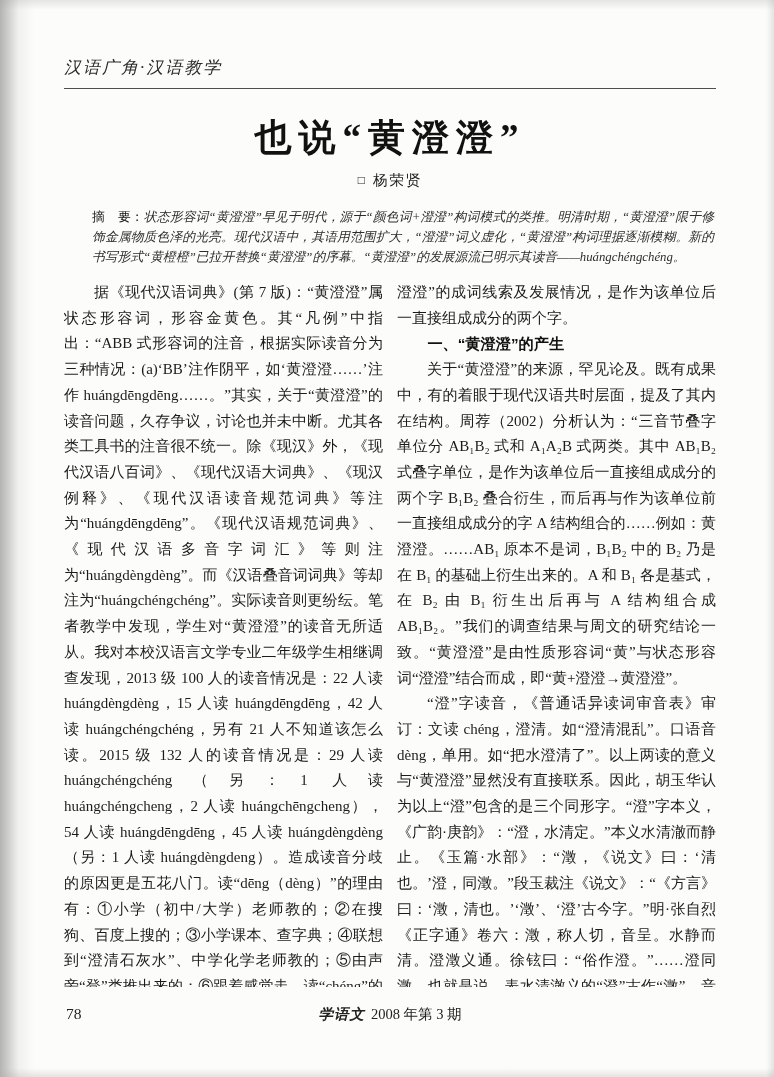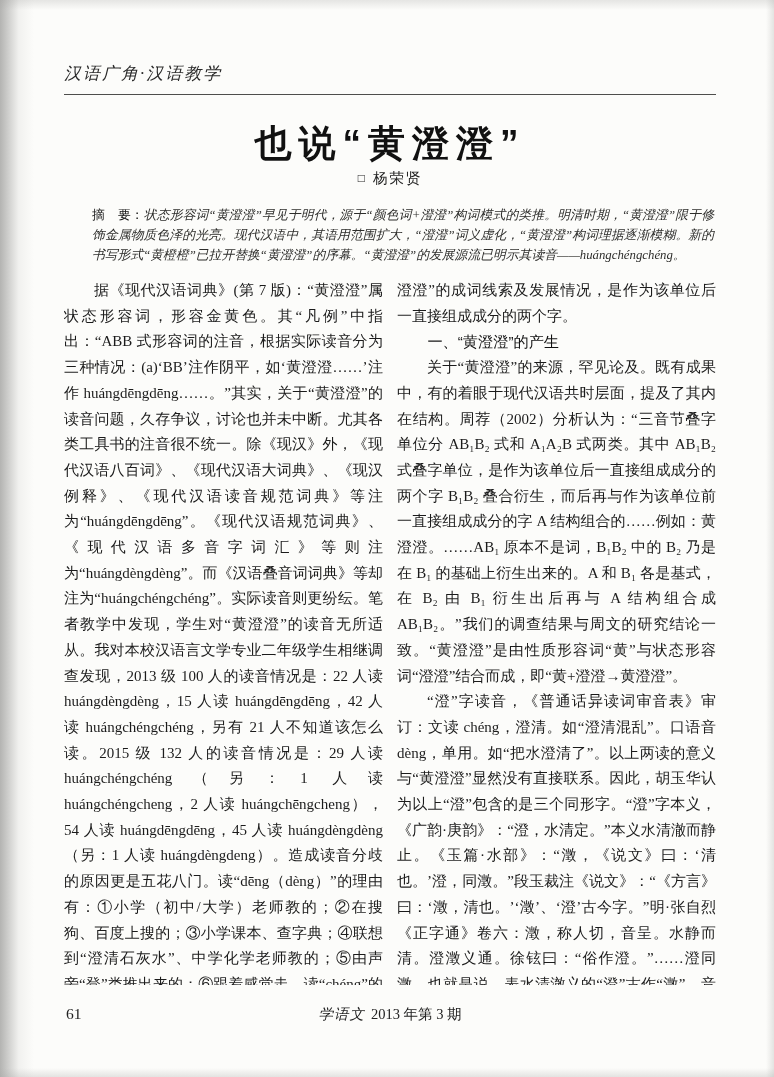--- a/index.html
+++ b/index.html
@@ -12,53 +12,53 @@
     background:linear-gradient(to right,rgba(120,120,118,.55),rgba(190,190,188,.18) 55%,rgba(250,250,248,0));}
   .scan-top{position:absolute;left:0;top:0;right:0;height:10px;pointer-events:none;
     background:linear-gradient(to bottom,rgba(160,160,158,.25),rgba(250,250,248,0));}
   .scan-right{position:absolute;right:0;top:0;bottom:0;width:8px;pointer-events:none;
     background:linear-gradient(to left,rgba(170,170,168,.30),rgba(250,250,248,0));}
   .scan-bottom{position:absolute;left:0;bottom:0;right:0;height:9px;pointer-events:none;
     background:linear-gradient(to top,rgba(170,170,168,.30),rgba(250,250,248,0));}
   .inner{padding:56px 58px 0 64px;}
   .col-header{
     font-size:17px;letter-spacing:2px;font-style:italic;color:#2a2a2a;
-    padding-bottom:9px;border-bottom:1.6px solid #4e4e4c;margin-top:6px;
+    padding-bottom:9px;border-bottom:1.6px solid #4e4e4c;
   }
   .title{
     margin:24px 0 0 0;text-align:center;
-    font-family:Liberation Sans, sans-serif;
+    font-family:Liberation Serif, serif;
     font-size:37px;font-weight:700;letter-spacing:7px;color:#111;
   }
-  .author{margin-top:0;text-align:center;font-size:14.5px;color:#222;letter-spacing:2px;}
+  .author{margin-top:8px;text-align:center;font-size:14.5px;color:#222;letter-spacing:2px;}
   .author .box{font-size:12px;position:relative;top:-1px;margin-right:6px;}
   .abstract{
     margin:17px 2px 0 28px;font-size:12.8px;line-height:20px;
     text-align:justify;color:#2d2d2b;font-style:italic;
   }
   .abstract p{margin:0;}
   .abstract b{
     font-style:normal;font-family:"Liberation Sans","DejaVu Sans",sans-serif;
     font-weight:400;color:#151515;
   }
   .columns{
     margin-top:13px;display:flex;gap:14px;height:707px;overflow:hidden;
     font-size:15px;line-height:25.7px;text-align:justify;
   }
   .col{flex:1 1 0;min-width:0;}
   .col p{margin:0;}
   .col p.indent{text-indent:2em;}
   .col h3{
     margin:0;text-indent:2em;font-size:15.2px;line-height:25.7px;
-    font-family:"Liberation Sans","DejaVu Sans",sans-serif;font-weight:400;color:#111;
+    font-family:"Liberation Sans","DejaVu Sans",sans-serif;font-weight:700;color:#111;
   }
   .pagefooter{position:absolute;left:64px;right:58px;bottom:50px;height:22px;font-size:15.5px;color:#222;}
   .pagenum{position:absolute;left:2px;top:0;}
   .journal{display:block;text-align:center;font-size:14.5px;}
-  .journal .jname{font-style:italic;font-weight:400;letter-spacing:1px;margin-right:6px;}
+  .journal .jname{font-style:italic;font-weight:700;letter-spacing:1px;margin-right:6px;}
 </style>
 </head>
 <body>
 
 <div class="page">
   <div class="scan-left"></div>
   <div class="scan-top"></div>
   <div class="scan-right"></div>
   <div class="scan-bottom"></div>
 
@@ -85,18 +85,18 @@
       <div class="col">
         <p>澄澄”的成词线索及发展情况，是作为该单位后一直接组成成分的两个字。</p>
         <h3>一、“黄澄澄”的产生</h3>
         <p class="indent">关于“黄澄澄”的来源，罕见论及。既有成果中，有的着眼于现代汉语共时层面，提及了其内在结构。周荐（2002）分析认为：“三音节叠字单位分 AB₁B₂ 式和 A₁A₂B 式两类。其中 AB₁B₂ 式叠字单位，是作为该单位后一直接组成成分的两个字 B₁B₂ 叠合衍生，而后再与作为该单位前一直接组成成分的字 A 结构组合的……例如：黄澄澄。……AB₁ 原本不是词，B₁B₂ 中的 B₂ 乃是在 B₁ 的基础上衍生出来的。A 和 B₁ 各是基式，在 B₂ 由 B₁ 衍生出后再与 A 结构组合成 AB₁B₂。”我们的调查结果与周文的研究结论一致。“黄澄澄”是由性质形容词“黄”与状态形容词“澄澄”结合而成，即“黄+澄澄→黄澄澄”。</p>
         <p class="indent">“澄”字读音，《普通话异读词审音表》审订：文读 chéng，澄清。如“澄清混乱”。口语音 dèng，单用。如“把水澄清了”。以上两读的意义与“黄澄澄”显然没有直接联系。因此，胡玉华认为以上“澄”包含的是三个同形字。“澄”字本义，《广韵·庚韵》：“澄，水清定。”本义水清澈而静止。《玉篇·水部》：“澂，《说文》曰：‘清也。’澄，同澂。”段玉裁注《说文》：“《方言》曰：‘澂，清也。’‘澂’、‘澄’古今字。”明·张自烈《正字通》卷六：澂，称人切，音呈。水静而清。澄澂义通。徐铉曰：“俗作澄。”……澄同澂。也就是说，表水清澈义的“澄”古作“澂”，音 chéng。“澄”字往往叠用，形成叠音词“澄澄（chéngchéng）”描写水流、月色或眼睛的清澈明洁。至唐，叠音词“澄澄”的使用已非常广泛。如“水澄澄”、“月澄澄”、“日澄澄”、“色澄澄”、“碧空澄澄”、“寰宇澄澄”等。“澄澄”与表清明澄澈义的“湛湛”构成同义词。典籍在对水、天等事物进行状写时，往往从其澄明清澈的状态、颜色等多方面展开。这样，状态形容词“澄澄”就与颜色词连用。</p>
       </div>
     </main>
   </div>
 
   <div class="pagefooter">
-    <span class="pagenum">61</span>
+    <span class="pagenum">78</span>
     <span class="journal">
-      <span class="jname">学语文</span><span>2013 年第 3 期</span>
+      <span class="jname">学语文</span><span>2008 年第 3 期</span>
     </span>
   </div>
 </div>
 
 </body></html>

